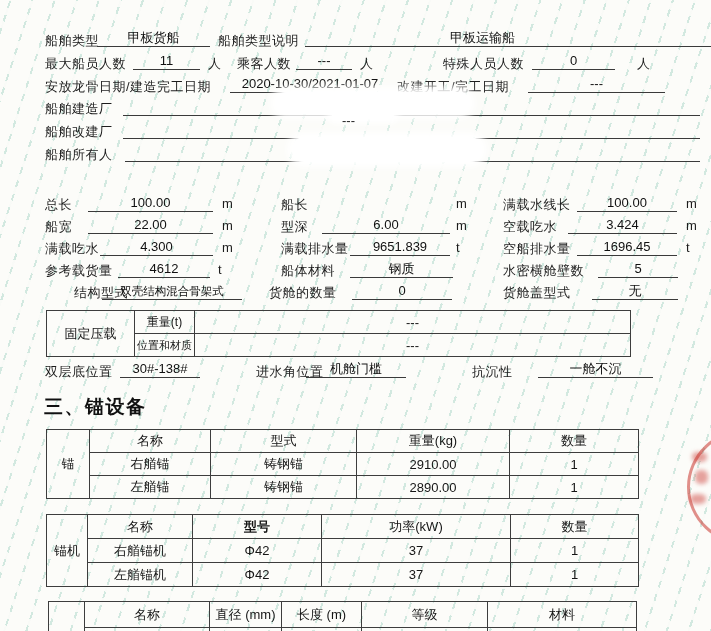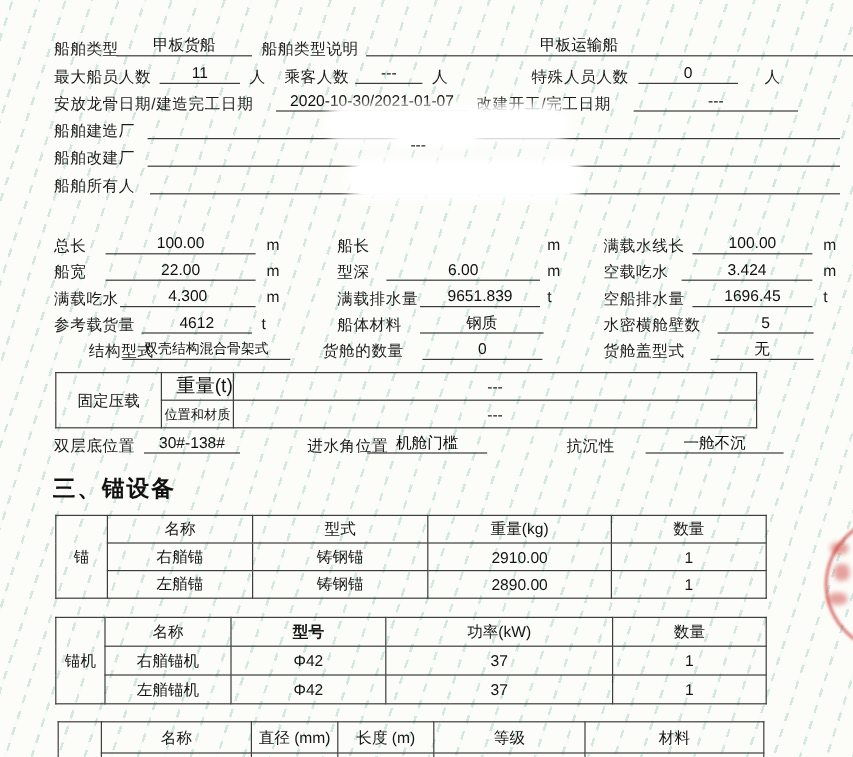--- a/index.html
+++ b/index.html
@@ -110,21 +110,21 @@
   <span class="val sm" style="left:102px;top:283px;width:140px;">双壳结构混合骨架式</span>
   <span class="lbl" style="left:269px;top:284px;">货舱的数量</span>
   <span class="val" style="left:352px;top:283px;width:100px;">0</span>
   <span class="lbl" style="left:503px;top:284px;">货舱盖型式</span>
   <span class="val" style="left:592px;top:283px;width:86px;">无</span>
 
   <table class="tbl" style="left:46px;top:310px;width:581px;">
     <tbody>
         <tr style="height:23px;">
       <td rowspan="2" style="width:87px;">固定压载</td>
-      <td style="width:59px;font-size:16px;text-align:right;">重量(t)</td>
+      <td style="width:59px;font-size:12px;">重量(t)</td>
       <td class="leftpad" style="width:435px;">---</td>
     </tr>
     <tr style="height:23px;">
       <td style="font-size:11px;letter-spacing:0;">位置和材质</td>
       <td class="leftpad">---</td>
     </tr>
   </tbody>
     </table>
 
   <span class="lbl" style="left:45px;top:363px;">双层底位置</span>

